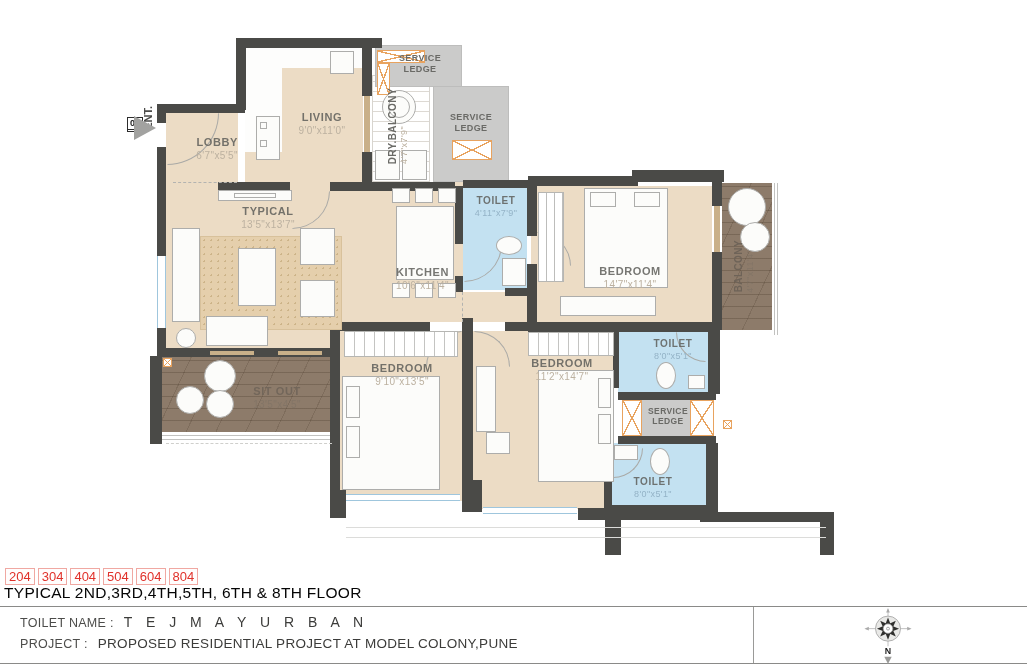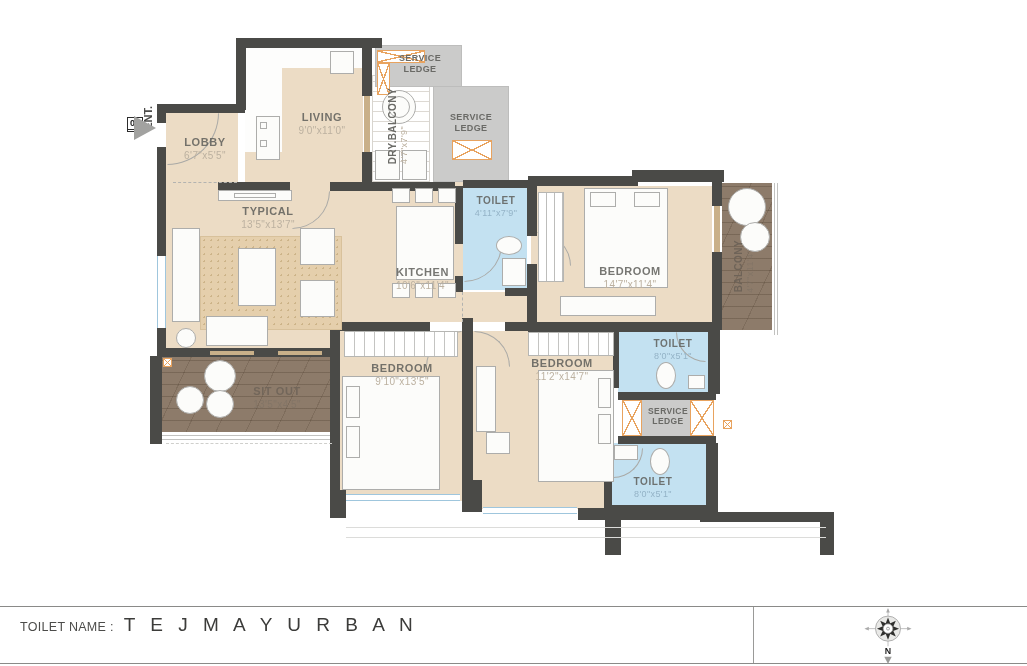--- a/index.html
+++ b/index.html
@@ -47,21 +47,21 @@
   .entarrow{position:absolute;width:0;height:0;border-top:12px solid transparent;border-bottom:12px solid transparent;border-left:22px solid #a2a2a0;}
   .entlbl{position:absolute;font-size:11px;font-weight:bold;color:#4c4c4a;}
   
   .chips{position:absolute;left:5px;top:568px;display:flex;gap:3px;}
   .chip{border:1px solid #f0a8a2;color:#e0312a;background:#fffdfd;font-size:13px;line-height:15px;padding:0 3px;}
   .floor-title{position:absolute;left:4px;top:584px;font-size:15.5px;color:#050505;letter-spacing:.3px;}
   .tbl{position:absolute;left:0;top:606px;width:1027px;height:58px;border-top:1.5px solid #8a8a88;border-bottom:1.5px solid #8a8a88;}
   .tbl .vline{position:absolute;left:753px;top:0;bottom:0;width:1px;background:#9a9a98;}
   .trow{position:absolute;left:20px;font-size:12.5px;color:#4c4c4a;letter-spacing:.3px;}
   .tval{color:#3c3c3a;font-size:13.5px;margin-left:10px;}
-  .pname{letter-spacing:5px;font-size:19px;}
+  .pname{letter-spacing:5px;font-size:14px;}
 </style>
 </head>
 <body>
 
 <div id="stage">
 
   <div class="fill beige" style="left:166px;top:113px;width:72px;height:70px;"></div>
   <div class="fill white" style="left:245px;top:48px;width:118px;height:134px;"></div>
   <div class="fill beige" style="left:282px;top:68px;width:81px;height:114px;"></div>
   <div class="fill beige" style="left:245px;top:152px;width:40px;height:30px;"></div>
@@ -206,21 +206,21 @@
   <div class="fur" style="left:688px;top:375px;width:17px;height:14px;"></div>
   <div class="fur circ" style="left:650px;top:448px;width:20px;height:27px;"></div>
   <div class="fur" style="left:614px;top:445px;width:24px;height:15px;"></div>
 
   <div class="fur circ" style="left:728px;top:188px;width:38px;height:38px;"></div>
   <div class="fur circ" style="left:740px;top:222px;width:30px;height:30px;"></div>
   <div class="fur circ" style="left:204px;top:360px;width:32px;height:32px;"></div>
   <div class="fur circ" style="left:176px;top:386px;width:28px;height:28px;"></div>
   <div class="fur circ" style="left:206px;top:390px;width:28px;height:28px;"></div>
 
-  <div class="lblbox" style="left:172px;top:136px;width:66px;">
+  <div class="lblbox" style="left:172px;top:136px;width:66px;text-align:right;">
     <div class="rname">LOBBY</div>
     <div class="rdims dimBeige">6'7"x5'5"</div>
   </div>
   <div class="lblbox" style="left:272px;top:111px;width:100px;">
     <div class="rname">LIVING</div>
     <div class="rdims dimBeige">9'0"x11'0"</div>
   </div>
   <div class="lblbox" style="left:384px;top:88px;width:30px;height:90px;">
     <span class="vert rnames" style="font-size:10px;">DRY.BALCONY</span><span class="vert rdims dimBeige" style="font-size:9px;">4'7"x7'9"</span>
   </div>
@@ -274,25 +274,37 @@
   </div>
 
   <div class="unitbox" style="left:127px;top:117px;">
     <span>04</span>
   </div>
   <div class="entlbl" style="left:142px;top:106px;">
     <span class="vert">ENT.</span>
   </div>
   <div class="entarrow" style="left:134px;top:116px;"></div>
 
+  <div class="chips">
+    <span class="chip">204</span>
+    <span class="chip">304</span>
+    <span class="chip">404</span>
+    <span class="chip">504</span>
+    <span class="chip">604</span>
+    <span class="chip">804</span>
+  </div>
+  <div class="floor-title">TYPICAL 2ND,3RD,4TH,5TH, 6TH &amp; 8TH FLOOR</div>
 
   <div class="tbl">
     <div class="vline"></div>
     <div class="trow" style="top:7px;">
       <span>TOILET NAME :</span><span class="tval pname">T E J   M A Y U R B A N</span>
+    </div>
+    <div class="trow" style="top:29px;">
+      <span>PROJECT :</span><span class="tval">PROPOSED RESIDENTIAL PROJECT AT MODEL COLONY,PUNE</span>
     </div>
     <svg width="64" height="56" viewBox="0 0 64 76" style="position:absolute;left:856px;top:1px;">
       <line x1="2" y1="28" x2="62" y2="28" stroke="#aaa" stroke-width="1"></line>
       <polygon points="0,28 6,25.5 6,30.5" fill="#aaa"></polygon>
       <polygon points="64,28 58,25.5 58,30.5" fill="#aaa"></polygon>
       <line x1="32" y1="2" x2="32" y2="52" stroke="#aaa" stroke-width="1"></line>
       <polygon points="32,0 29.5,6 34.5,6" fill="#aaa"></polygon>
       <circle cx="32" cy="28" r="17" fill="#e9e9e7" stroke="#999" stroke-width="1"></circle>
       <g fill="#2f2f2d">
         <g transform="rotate(0 32 28)">

